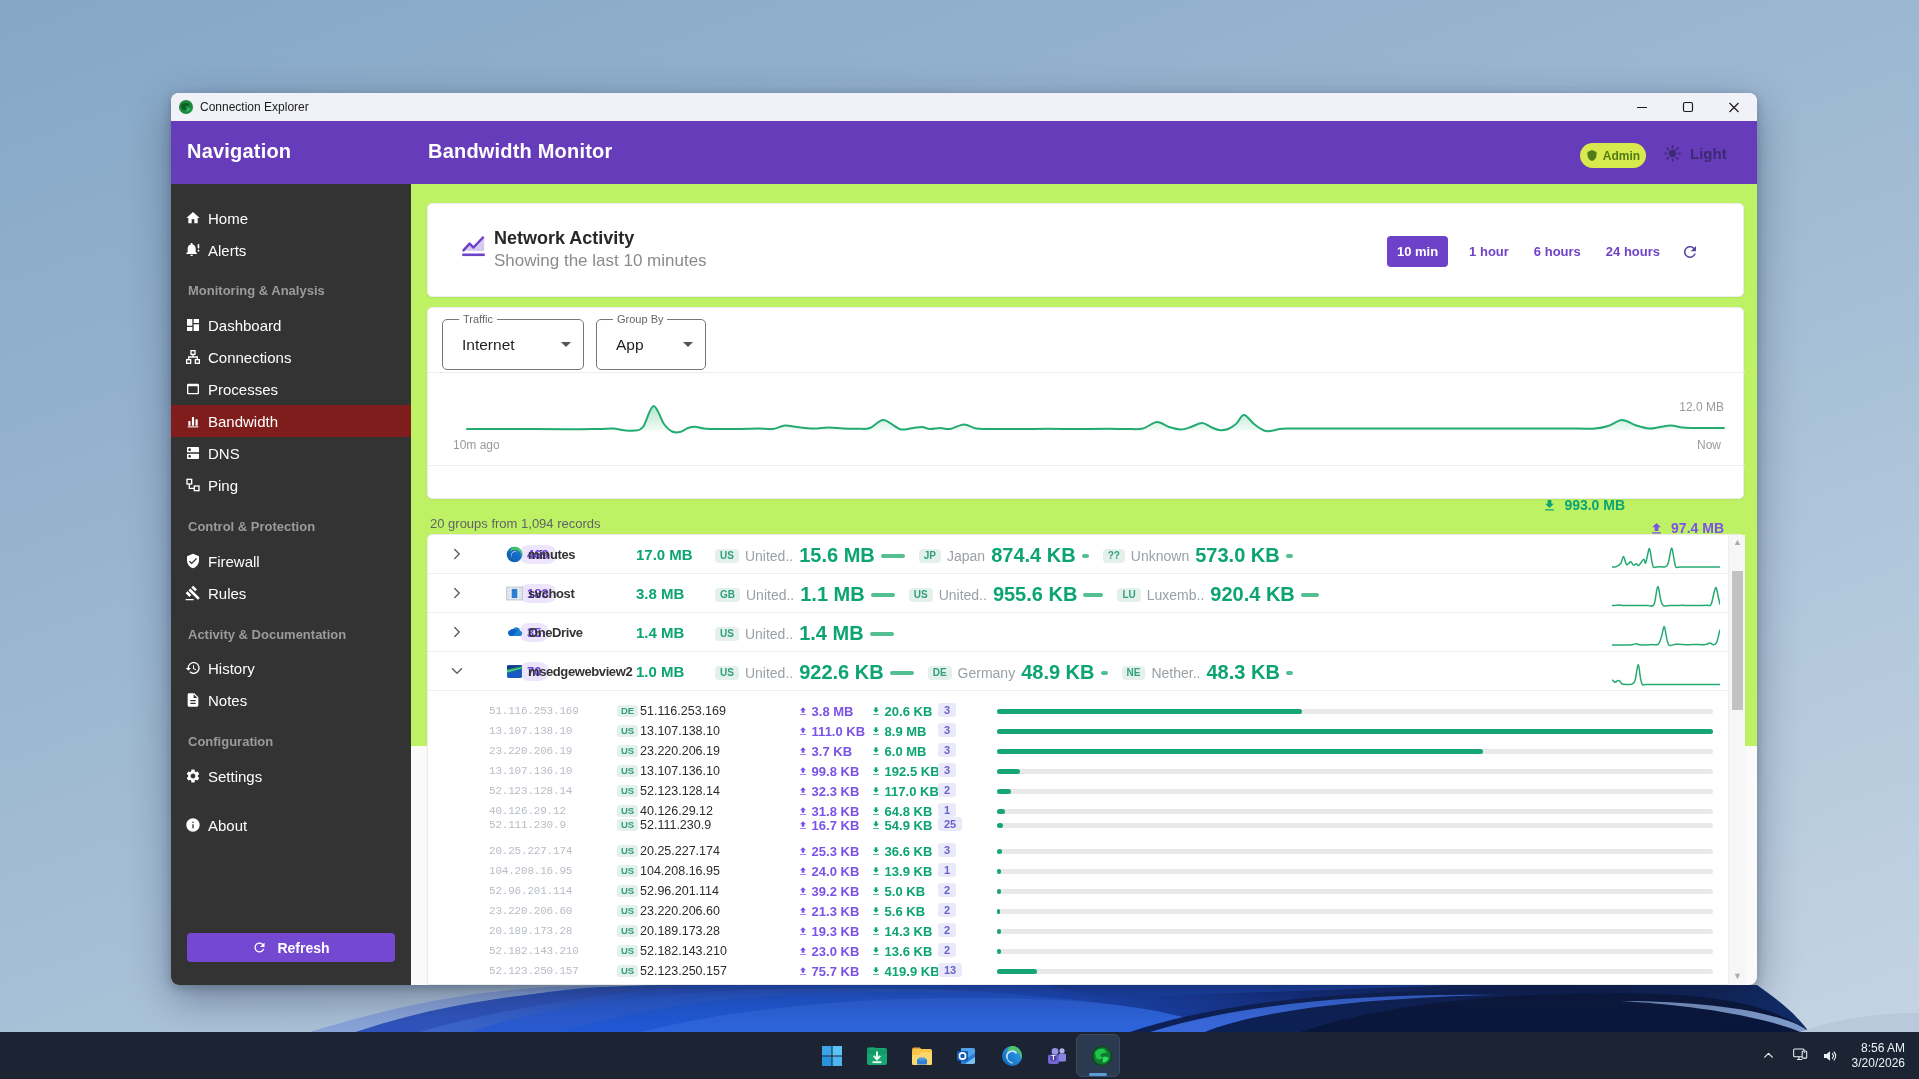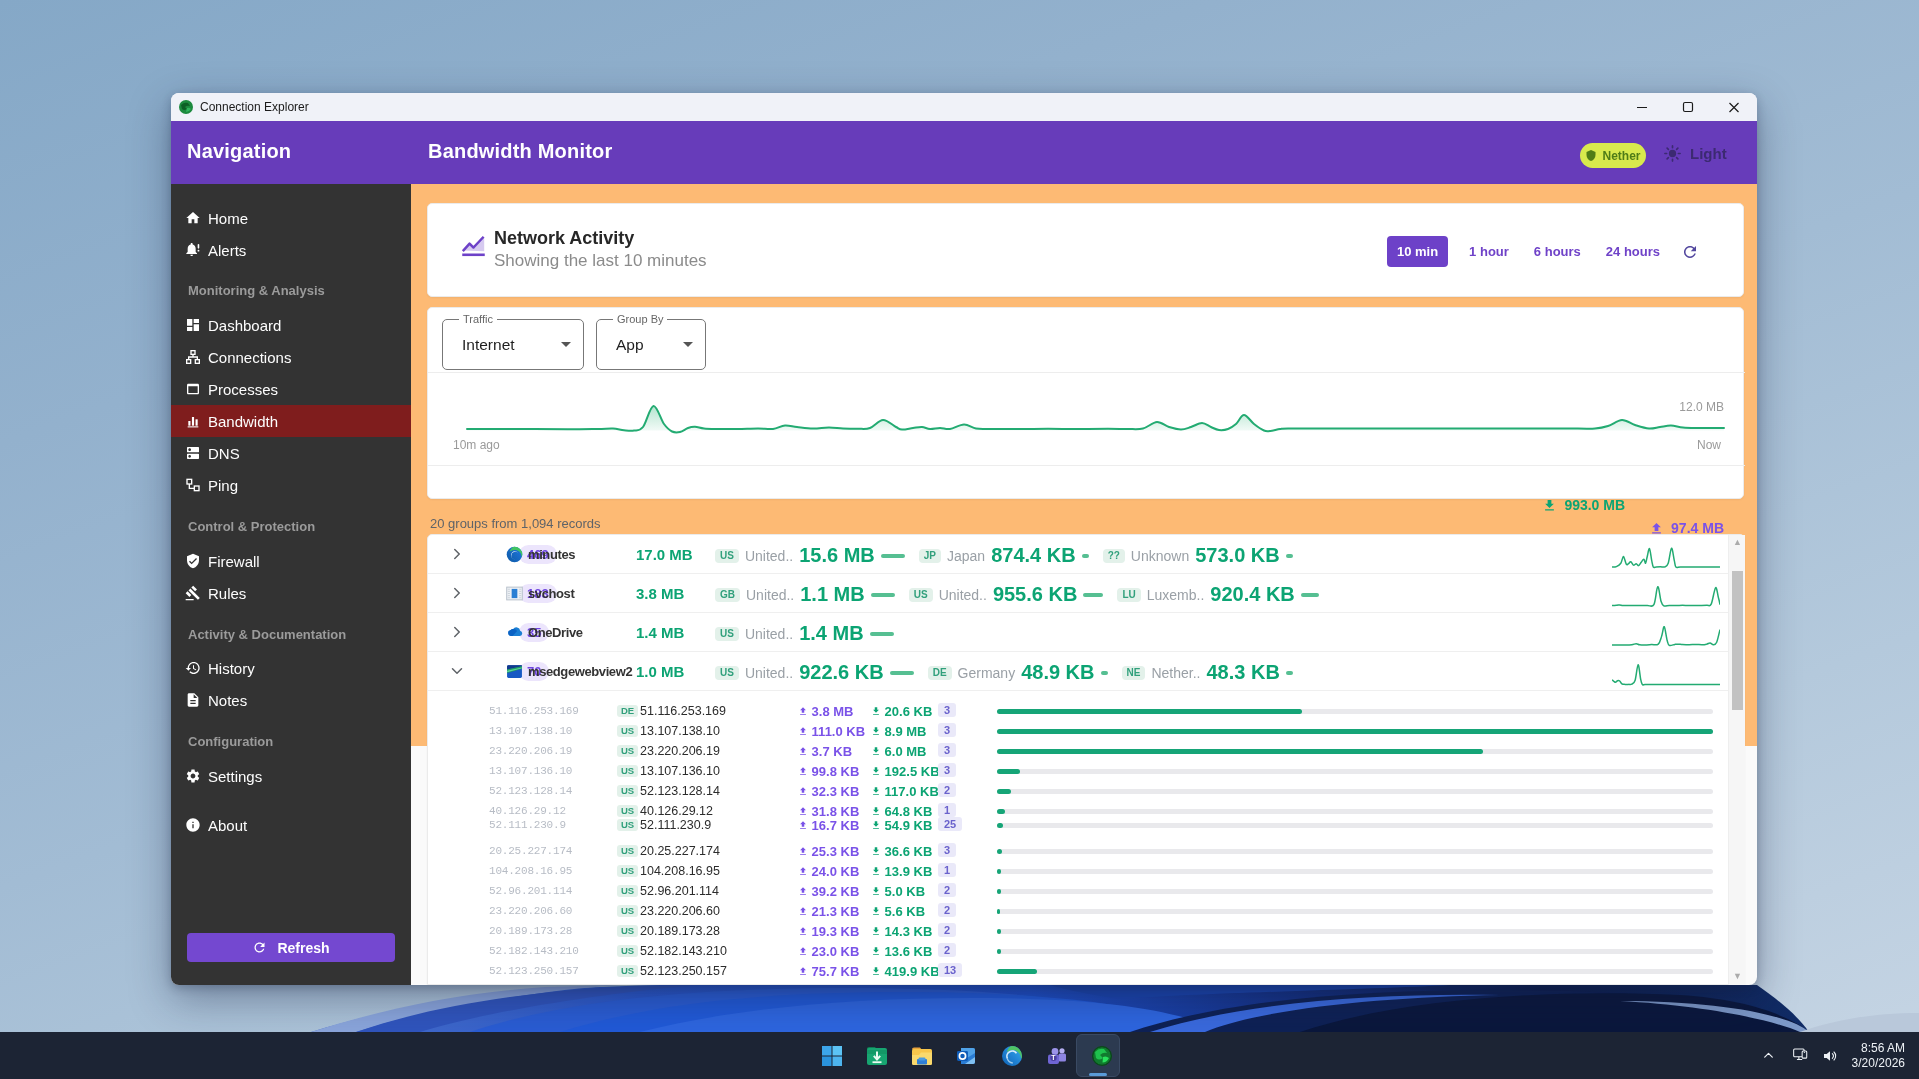--- a/index.html
+++ b/index.html
@@ -36,21 +36,21 @@
 
 
 #sidebar { left:0; top:91px; width:240px; height:801px; background:#333333; color:#fff; }
 .sitem { position:absolute; left:0; width:240px; height:32px; display:flex; align-items:center; gap:7px; padding-left:14px; font-size:15px; color:#fdfdfd; }
 .sitem svg { flex:0 0 auto; }
 .ssel { background:#7f1d1d; }
 .slabel { position:absolute; left:17px; font-size:13px; font-weight:bold; color:#9b9b9b; }
 .refreshbtn { position:absolute; left:16px; top:749px; width:208px; height:29px; background:#7448d0; border-radius:4px; display:flex; align-items:center; justify-content:center; gap:10px; color:#fff; font-size:14px; font-weight:bold; }
 
 
-#content { left:240px; top:91px; width:1346px; height:562px; background:#fdba74; }
+#content { left:240px; top:91px; width:1346px; height:562px; background:#bef264; }
 .card { position:absolute; background:#fff; border:1px solid #ebebeb; border-radius:5px; box-shadow:0 1px 2px rgba(0,0,0,.05); }
 #card1 { left:16px; top:19px; width:1317px; height:94px; }
 .na-icon { position:absolute; left:32px; top:28px; }
 .na-title { position:absolute; left:66px; top:24px; font-size:18px; font-weight:bold; color:#272727; }
 .na-sub { position:absolute; left:66px; top:47px; font-size:17px; color:#8b8b8b; }
 .timebtns { position:absolute; right:44px; top:32px; display:flex; align-items:center; gap:17px; }
 .tbtn { color:#6f42c8; font-size:13px; font-weight:bold; padding:0 4px; }
 .tbtn-sel { background:#6d41c8; color:#fff; border-radius:4px; padding:8px 10px; }
 
 #card2 { left:16px; top:123px; width:1317px; height:192px; }
@@ -146,21 +146,21 @@
         <path d="M18.5 10 L27.5 19 M27.5 10 L18.5 19" stroke="#1b1b1b" stroke-width="1.2"></path>
       </svg>
   </div>
   <div id="apphdr" class="abs">
     <div class="navttl">Navigation</div>
     <div class="pagettl">Bandwidth Monitor</div>
     <div class="adminchip">
       <svg width="12" height="13" viewBox="0 0 24 24">
           <path fill="#4f7c17" d="M12 1 L21 5 V11 C21 16.5 17.2 21.7 12 23 C6.8 21.7 3 16.5 3 11 V5 Z"></path>
         </svg>
-      <span>Nether</span>
+      <span>Admin</span>
     </div>
     <div class="lightwrap">
       <svg width="19" height="19" viewBox="0 0 24 24" fill="#3c2a72">
           <circle cx="12" cy="12" r="4.6"></circle>
           <g stroke="#3c2a72" stroke-width="2.1" stroke-linecap="round">
             <path d="M12 2.4v2.2M12 19.4v2.2M2.4 12h2.2M19.4 12h2.2M5.2 5.2l1.6 1.6M17.2 17.2l1.6 1.6M5.2 18.8l1.6-1.6M17.2 6.8l1.6-1.6"></path>
           </g>
         </svg>
       <b>Light</b>
     </div>

